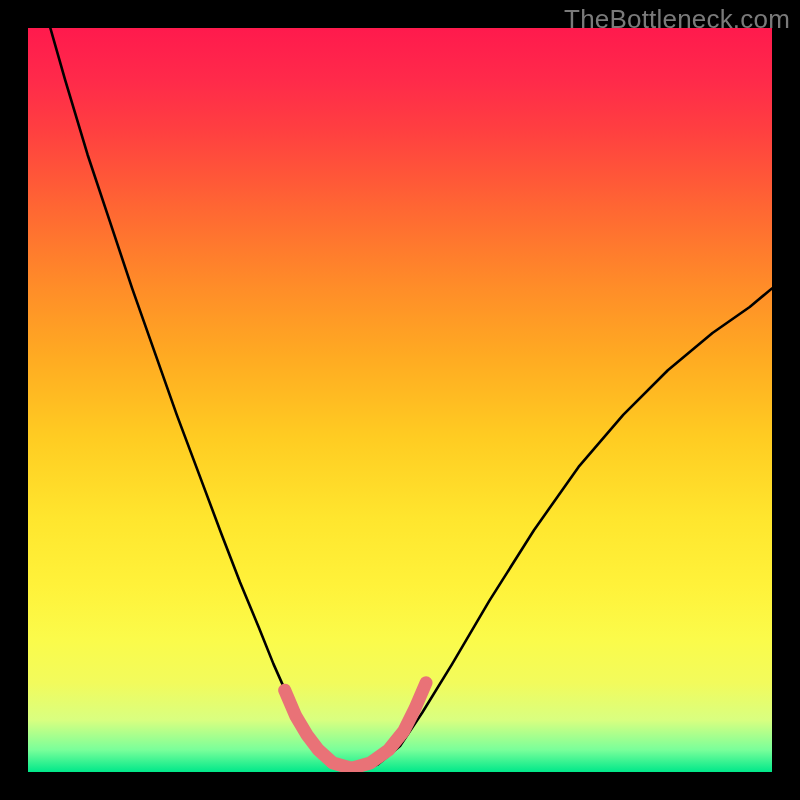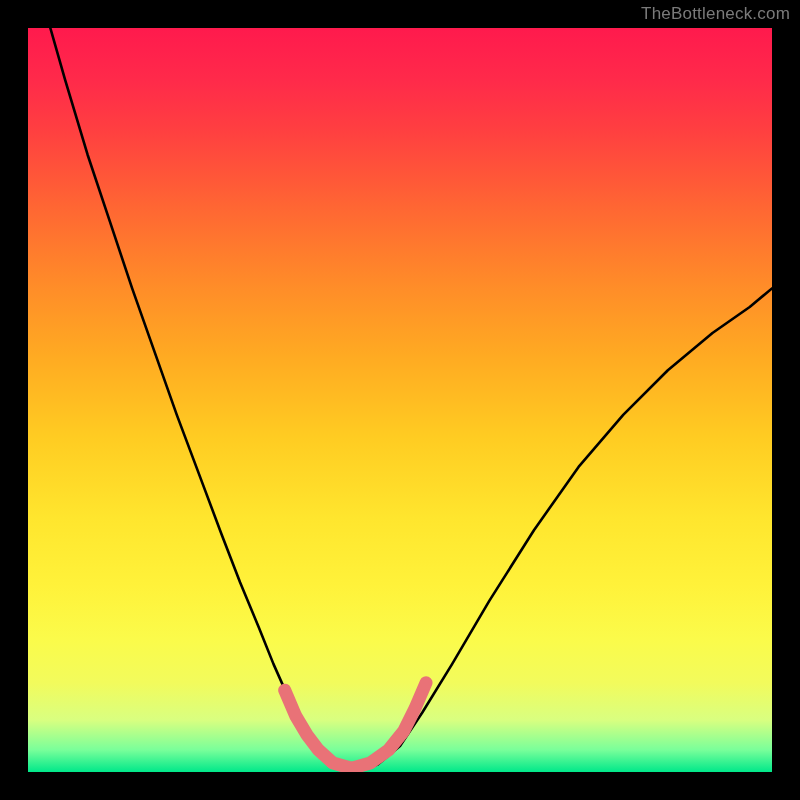--- a/index.html
+++ b/index.html
@@ -56,21 +56,21 @@
     left: 0;
     top: 0;
     width: 100%;
     height: 100%;
   }
   .watermark {
     position: absolute;
     top: 4px;
     right: 10px;
     color: #7a7a7a;
-    font-size: 17px;
+    font-size: 26px;
     font-weight: 500;
     letter-spacing: 0.2px;
     user-select: none;
   }
 </style>
 </head>
 <body>
 
 <div class="frame">
 

